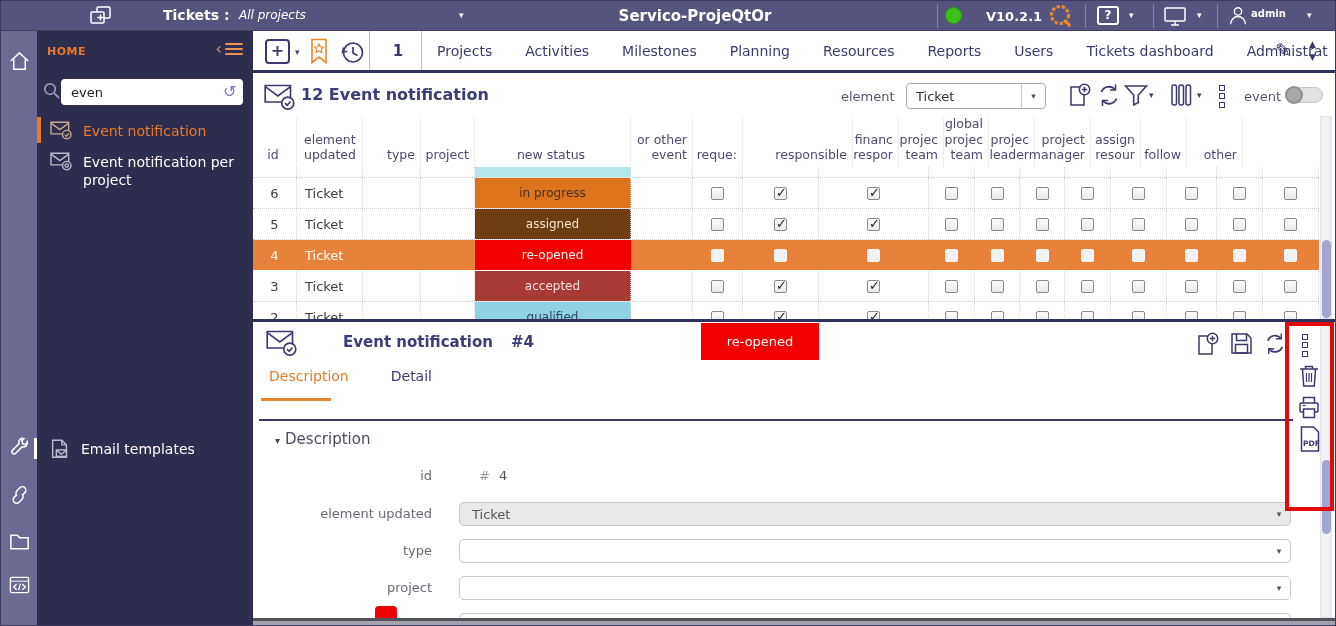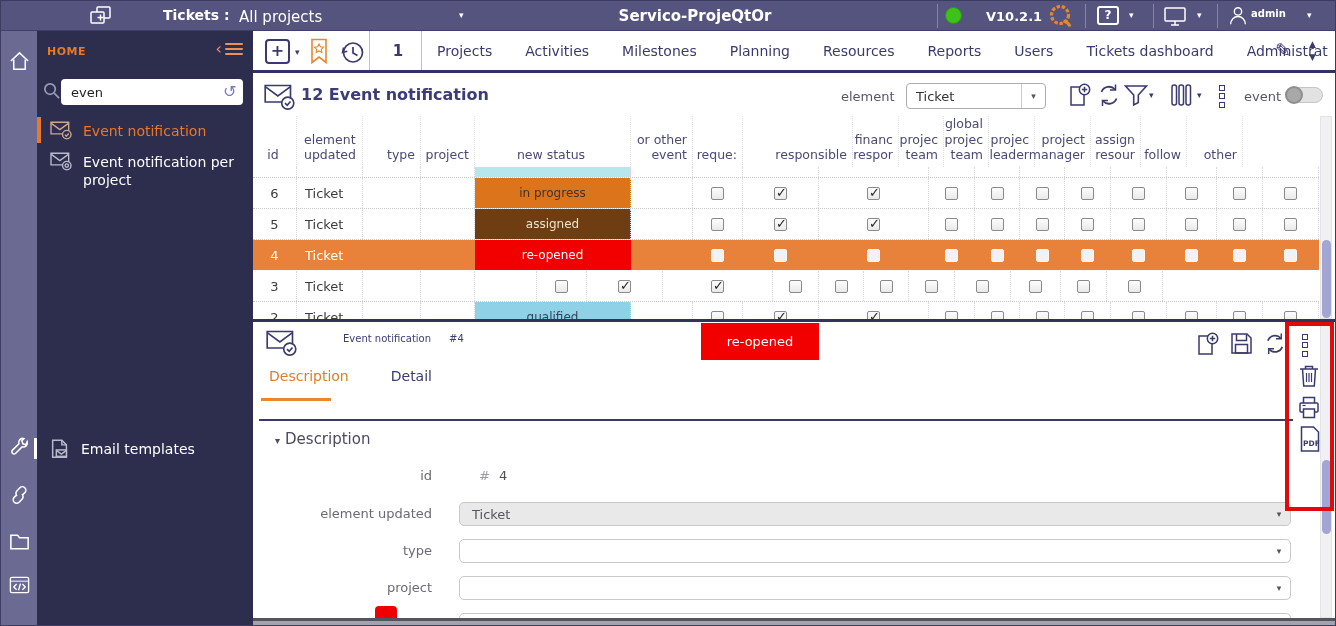--- a/index.html
+++ b/index.html
@@ -86,21 +86,21 @@
   .td.status{font-size:12px}
   .tr.hl{border-bottom:1px solid #fff}
   .tr.hl .td{color:#fff;border-right-color:transparent}
   .cb{width:13px;height:13px;border:1px solid #8A8A8A;border-radius:2px;background:linear-gradient(#FDFDFD,#E9E9E9);
       position:relative;display:inline-block}
   .cb.checked::after{content:"✓";position:absolute;left:1px;top:-3px;font-size:13px;font-weight:bold;color:#222}
   .tr.hl .cb{border-color:#F8F8F8;background:#F2F2F2}
 
   
   .detail{position:absolute;left:0;top:288px;width:1084px;height:308px;border-top:3px solid #32325E;background:#fff}
-  .d-title{position:absolute;left:90px;top:11px;font-size:10px;font-weight:normal;color:#3C3C78}
+  .d-title{position:absolute;left:90px;top:11px;font-size:15px;font-weight:bold;color:#3C3C78}
   .d-num{margin-left:18px}
   .badge{position:absolute;left:448px;top:1px;width:118px;height:37px;line-height:37px;text-align:center;
          color:#fff;font-size:13px}
   .d-tabs{position:absolute;left:16px;top:46px;display:flex;gap:42px;font-size:14px;color:#3A3A6E}
   .d-tab.active{color:#E07C2A}
   .tab-underline{position:absolute;left:8px;top:76px;width:70px;height:3px;background:#E8872F}
   .d-sep{position:absolute;left:6px;top:97px;width:1034px;height:2px;background:#3A3A66}
   .section-title{position:absolute;left:22px;top:108px;font-size:15px;color:#4A4A60}
   .section-caret{font-size:10px;margin-right:5px;color:#4A4A60}
   .frow{position:absolute;left:0;width:1040px;height:24px}
@@ -130,21 +130,21 @@
 
   <header class="topbar">
     <span class="abs" style="left:88px;top:4px">
       <svg width="23" height="22" viewBox="0 0 23 22" fill="none" stroke="#fff" stroke-width="1.5">
         <rect x="8" y="2" width="13" height="11" rx="1"></rect>
         <rect x="2" y="7" width="13" height="11" rx="1" fill="#54547E"></rect>
         <path d="M8.5 12.5 h6 M11.5 9.5 v6"></path>
       </svg>
     </span>
     <span class="abs bold" style="left:162px;top:6px;font-size:14px">Tickets :</span>
-    <span class="abs" style="left:238px;top:7px;font-size:15px;">All projects</span>
+    <span class="abs" style="left:238px;top:7px;font-size:12px;font-style:italic">All projects</span>
     <span class="abs caret" style="left:458px;top:10px">▾</span>
 
     <span class="abs bold" style="left:594px;top:6px;width:200px;text-align:center;font-size:15px">Servico-ProjeQtOr</span>
 
     <span class="vdiv" style="left:936px"></span>
     <span class="abs greendot" style="left:944px;top:6px"></span>
     <span class="abs bold" style="left:985px;top:8px;font-size:13px">V10.2.1</span>
     <span class="abs" style="left:1044px;top:2px">
       <svg width="30" height="28" viewBox="0 0 30 28" fill="none">
         <circle cx="15" cy="12" r="8.5" stroke="#E8872F" stroke-width="3.2" stroke-dasharray="3.4 1.8"></circle>
@@ -526,20 +526,21 @@
             </div>
             <div class="td" style="width: 56px;">
               <span class="cb"></span>
             </div>
           </div>
           <div class="tr">
             <div class="td" style="width: 44px;">3</div>
             <div class="td l" style="width: 66px;">Ticket</div>
             <div class="td" style="width: 58px;"></div>
             <div class="td" style="width: 54px;"></div>
+            <div class="td status" style="width: 156px; background: rgb(168, 58, 52); color: rgb(246, 224, 222);">accepted</div>
             <div class="td" style="width: 62px;"></div>
             <div class="td" style="width: 50px;">
               <span class="cb"></span>
             </div>
             <div class="td" style="width: 76px;">
               <span class="cb checked"></span>
             </div>
             <div class="td" style="width: 110px;">
               <span class="cb checked"></span>
             </div>

